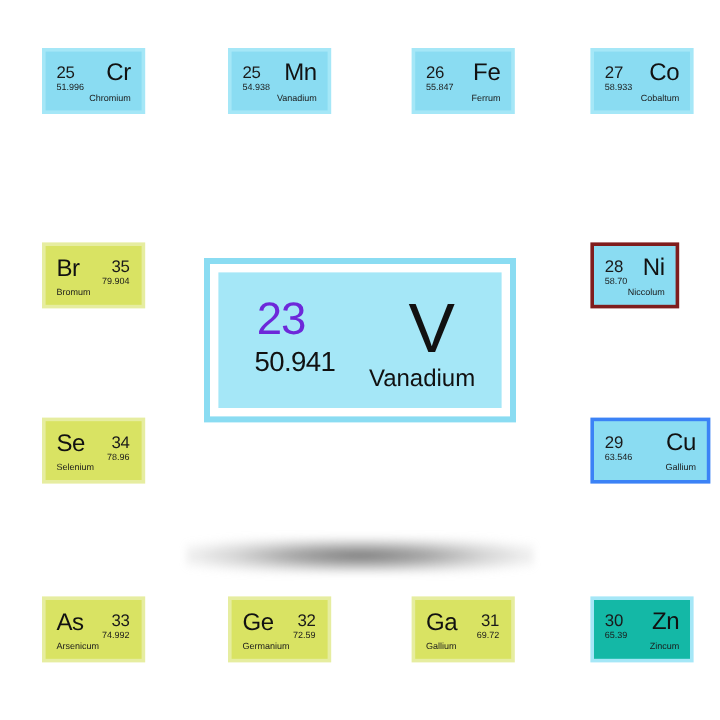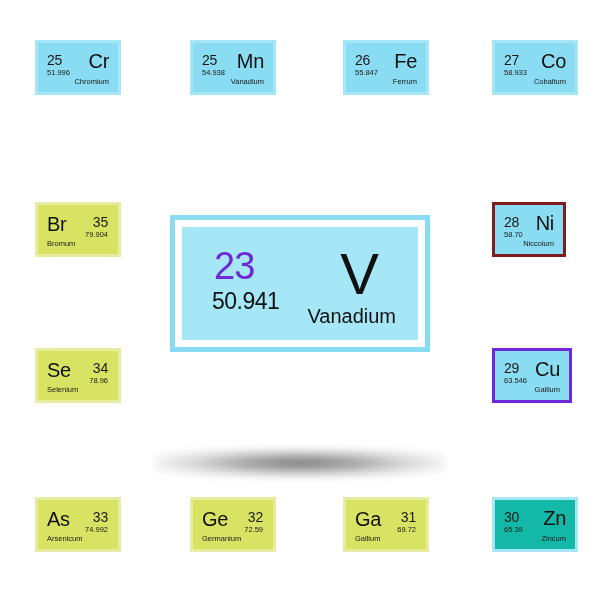--- a/index.html
+++ b/index.html
@@ -188,21 +188,21 @@
         </div>
       </div>
       <div class="tile yellow layB" style="left: 35px; top: 348px; width: 86px; height: 55px; background: rgb(230, 237, 160);">
         <div class="inner" style="background: rgb(217, 227, 99);">
           <div class="num">34</div>
           <div class="mass">78.96</div>
           <div class="sym">Se</div>
           <div class="name">Selenium</div>
         </div>
       </div>
-      <div class="tile blue layA" style="left: 492px; top: 348px; width: 80px; height: 55px; background: #6d28d9; text-decoration: underline;">
+      <div class="tile blue layA" style="left: 492px; top: 348px; width: 100px; height: 55px; background: #3b82f6; text-decoration: underline;">
         <div class="inner" style="background: rgb(138, 220, 242);">
           <div class="num">29</div>
           <div class="mass">63.546</div>
           <div class="sym">Cu</div>
           <div class="name">Gallium</div>
         </div>
       </div>
       <div class="tile yellow layB" style="left: 35px; top: 497px; width: 86px; height: 55px; background: rgb(230, 237, 160);">
         <div class="inner" style="background: rgb(217, 227, 99);">
           <div class="num">33</div>

